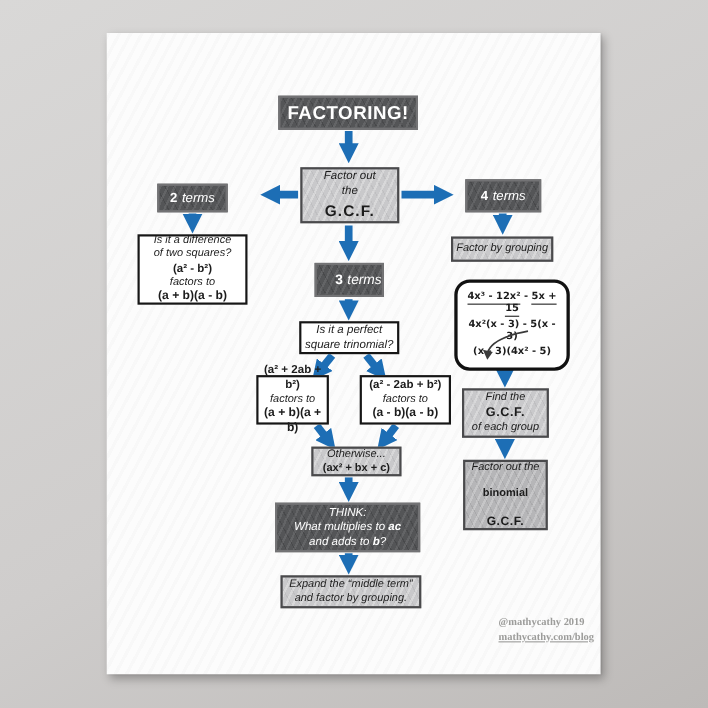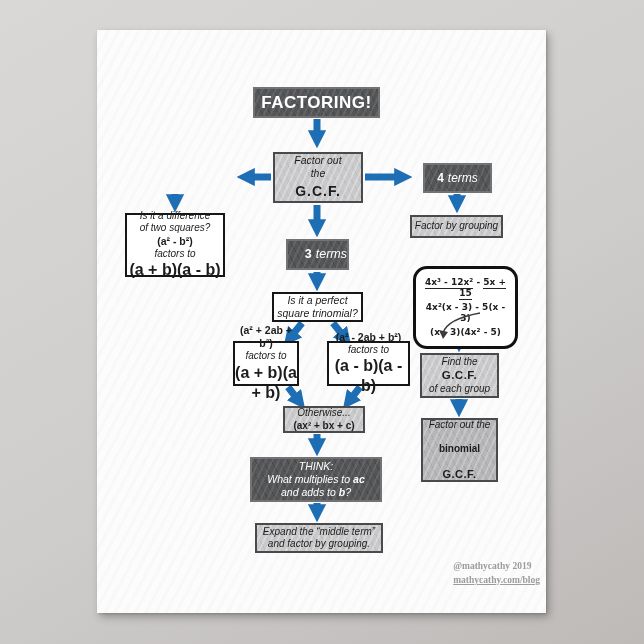--- a/index.html
+++ b/index.html
@@ -47,27 +47,27 @@
   .gcf-box .gcf{font-size:14px;letter-spacing:1px;margin-top:3px;}
   .terms2{left:46px;top:137px;width:64px;height:26px;font-size:12px;}
   .terms3{left:189px;top:209px;width:63px;height:31px;font-size:12.5px;align-items:flex-end;}
   .terms4{left:326px;top:133px;width:69px;height:30px;font-size:12px;}
   .terms-num{font-weight:bold;margin-right:4px;font-style:normal;}
   .diff-box{left:28px;top:183px;width:100px;height:64px;font-size:10px;line-height:1.24;}
   .psq-box{left:175px;top:262px;width:91px;height:30px;font-size:10.5px;}
   .plus-box{left:136px;top:311px;width:66px;height:45px;font-size:10px;}
   .minus-box{left:230px;top:311px;width:83px;height:45px;font-size:10px;}
   .formula{font-weight:bold;font-size:10.5px;}
-  .result{font-weight:bold;font-size:16px;}
+  .result{font-weight:bold;font-size:11px;}
   .otherwise-box{left:186px;top:376px;width:82px;height:27px;font-size:10px;}
   .otherwise-box .result{font-size:10px;}
   .think-box{left:153px;top:427px;width:132px;height:45px;font-size:10.5px;}
   .expand-box{left:158px;top:493px;width:128px;height:30px;font-size:10px;}
   .grouping-box{left:313px;top:185px;width:93px;height:23px;font-size:10px;}
-  .example-box{left:316px;top:236px;width:105px;height:83px;font-size:9px;font-weight:bold;
+  .example-box{left:316px;top:224px;width:105px;height:83px;font-size:9px;font-weight:bold;
     justify-content:space-between;padding:8px 8px;font-family:"DejaVu Sans",sans-serif;}
   .example-box .grp{border-bottom:1.5px solid #222;padding-bottom:1px;}
   .findgcf-box{left:323px;top:323px;width:79px;height:45px;font-size:10px;}
   .findgcf-box .gcf{font-size:11.5px;letter-spacing:0.5px;}
   .binom-box{left:324px;top:388px;width:77px;height:64px;font-size:10px;}
   .binom-box .gcf{font-size:11px;letter-spacing:0.5px;}
   .arrows{position:absolute;left:0;top:0;width:449px;height:583px;pointer-events:none;}
   .arrow-shaft{stroke:var(--accent-blue);stroke-width:7;fill:none;}
   .ahead{fill:var(--accent-blue);}
   .curve-arrow{position:absolute;left:16px;top:40px;pointer-events:none;}
@@ -109,20 +109,23 @@
     <div class="box dark title-box">
       <span>FACTORING!</span>
     </div>
 
     <div class="box light gcf-box">
       <span class="it">Factor out</span>
       <span class="it">the</span>
       <span class="b gcf">G.C.F.</span>
     </div>
 
+    <div class="box dark terms2">
+      <span><span class="terms-num">2</span><span class="it">terms</span></span>
+    </div>
 
     <div class="box white diff-box">
       <span class="it">Is it a difference</span>
       <span class="it">of two squares?</span>
       <span class="formula">(a² - b²)</span>
       <span class="it">factors to</span>
       <span class="result">(a + b)(a - b)</span>
     </div>
 
     <div class="box dark terms3">

